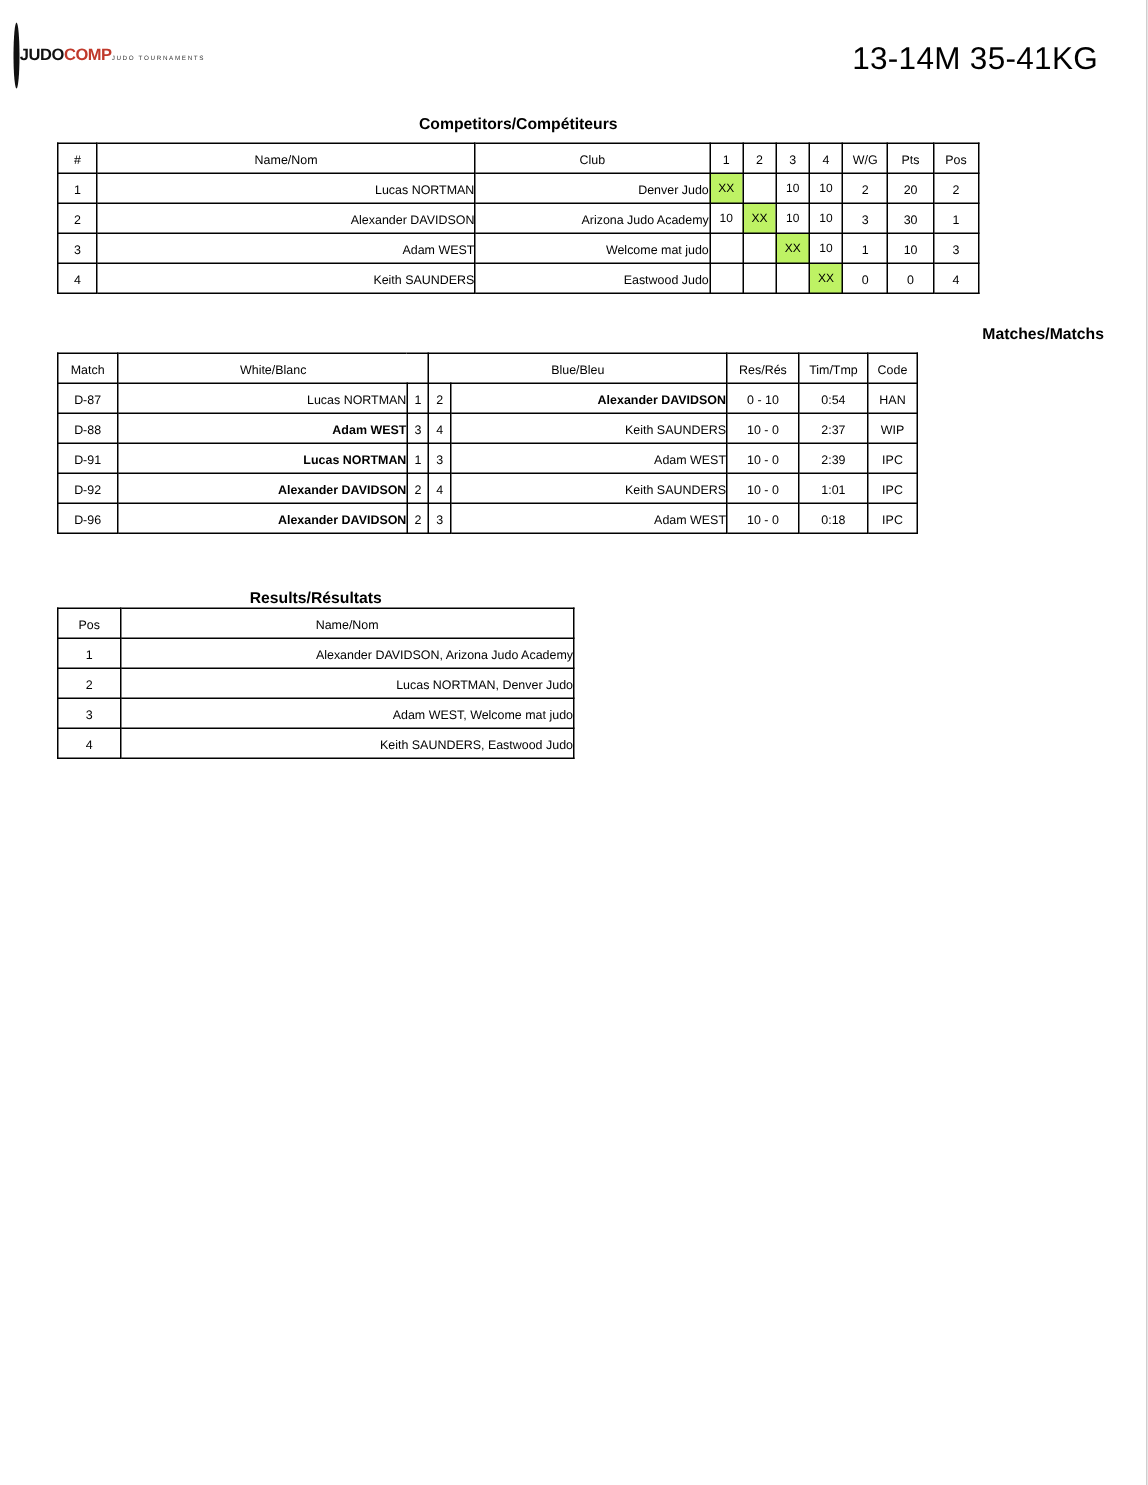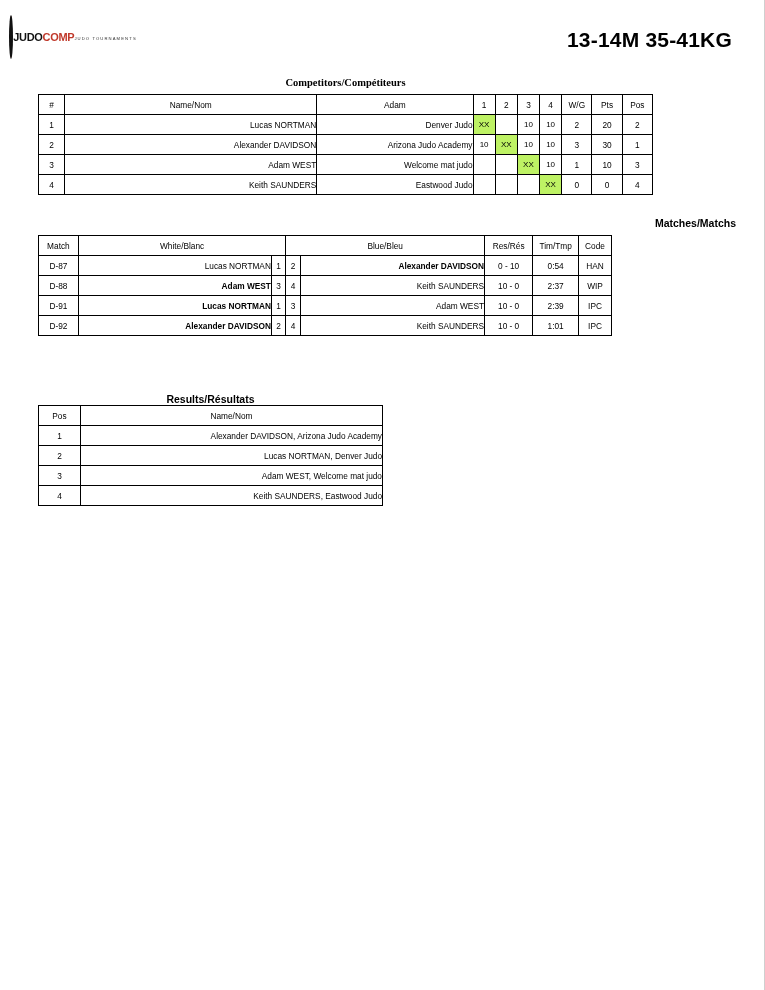--- a/index.html
+++ b/index.html
@@ -83,21 +83,21 @@
     letter-spacing: 1.1px;
     color: #333;
     margin-top: 2px;
     white-space: nowrap;
   }
   .division-title {
     position: absolute;
     right: 33px;
     top: 28px;
     font-size: 21px;
-    font-weight: bold;
+    font-weight: normal;
     letter-spacing: 0.2px;
     text-align: center;
   }
 
   
   .section-title {
     font-size: 10.5px;
     font-weight: bold;
     text-align: center;
   }
@@ -124,21 +124,21 @@
   .l { text-align: right; padding-left: 6px; }
   .bold { font-weight: bold; }
 
   
   .competitors-wrap {
     position: absolute;
     left: 38px;
     top: 77px;
     width: 615px;
   }
-  .competitors-wrap .section-title { margin-bottom: 6px; font-family: Liberation Serif, serif; }
+  .competitors-wrap .section-title { margin-bottom: 6px; }
   table.competitors { width: 615px; }
   table.competitors .col-num { width: 26px; }
   table.competitors .col-name { width: 250px; }
   table.competitors .col-club { width: 155px; }
   table.competitors .col-rr { width: 22px; }
   table.competitors .col-wg { width: 30px; }
   table.competitors .col-pts { width: 30px; }
   table.competitors .col-pos { width: 30px; }
   .rr-cell { text-align: center; font-size: 8px; }
   .rr-diag { background: #bef264; }
@@ -190,21 +190,21 @@
     <div class="division-title">13-14M 35-41KG</div>
   </div>
 
   <div class="competitors-wrap">
     <div class="section-title">Competitors/Compétiteurs</div>
     <table class="competitors">
       <thead>
         <tr>
           <th class="col-num">#</th>
           <th class="col-name">Name/Nom</th>
-          <th class="col-club">Adam</th>
+          <th class="col-club">Club</th>
           <th class="col-rr">1</th>
           <th class="col-rr">2</th>
           <th class="col-rr">3</th>
           <th class="col-rr">4</th>
           <th class="col-wg">W/G</th>
           <th class="col-pts">Pts</th>
           <th class="col-pos">Pos</th>
         </tr>
       </thead>
       <tbody>
@@ -307,20 +307,30 @@
         <tr>
           <td class="c col-match">D-92</td>
           <td class="l col-white bold">Alexander DAVIDSON</td>
           <td class="c col-w">2</td>
           <td class="c col-b">4</td>
           <td class="l col-blue">Keith SAUNDERS</td>
           <td class="c col-res">10 - 0</td>
           <td class="c col-tim">1:01</td>
           <td class="c col-code">IPC</td>
         </tr>
+        <tr>
+          <td class="c col-match">D-96</td>
+          <td class="l col-white bold">Alexander DAVIDSON</td>
+          <td class="c col-w">2</td>
+          <td class="c col-b">3</td>
+          <td class="l col-blue">Adam WEST</td>
+          <td class="c col-res">10 - 0</td>
+          <td class="c col-tim">0:18</td>
+          <td class="c col-code">IPC</td>
+        </tr>
       </tbody>
     </table>
   </div>
 
   <div class="results-wrap">
     <div class="section-title">Results/Résultats</div>
     <table class="results">
       <thead>
         <tr>
           <th class="col-pos">Pos</th>

